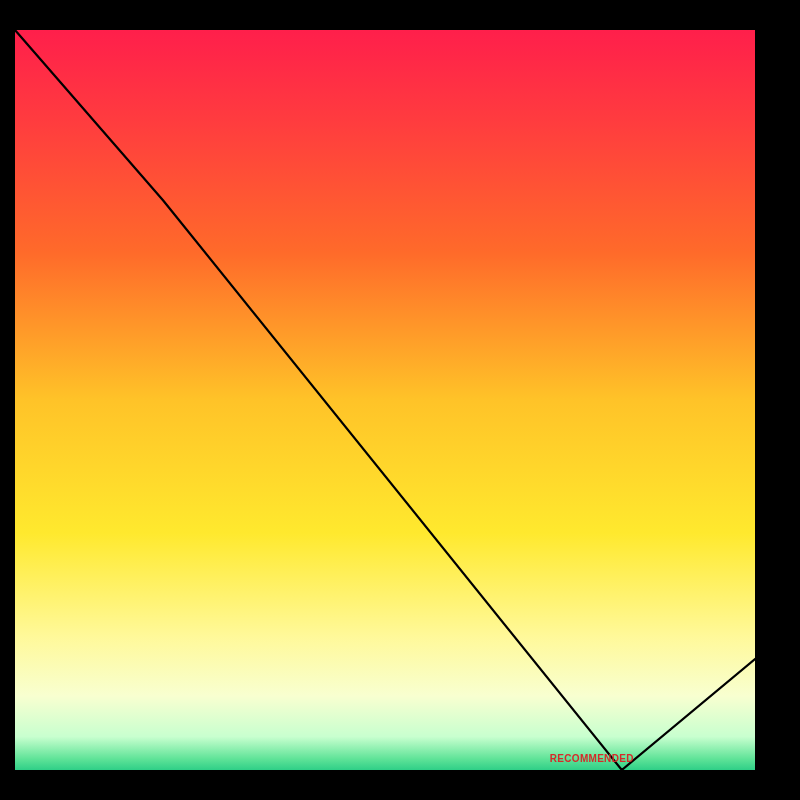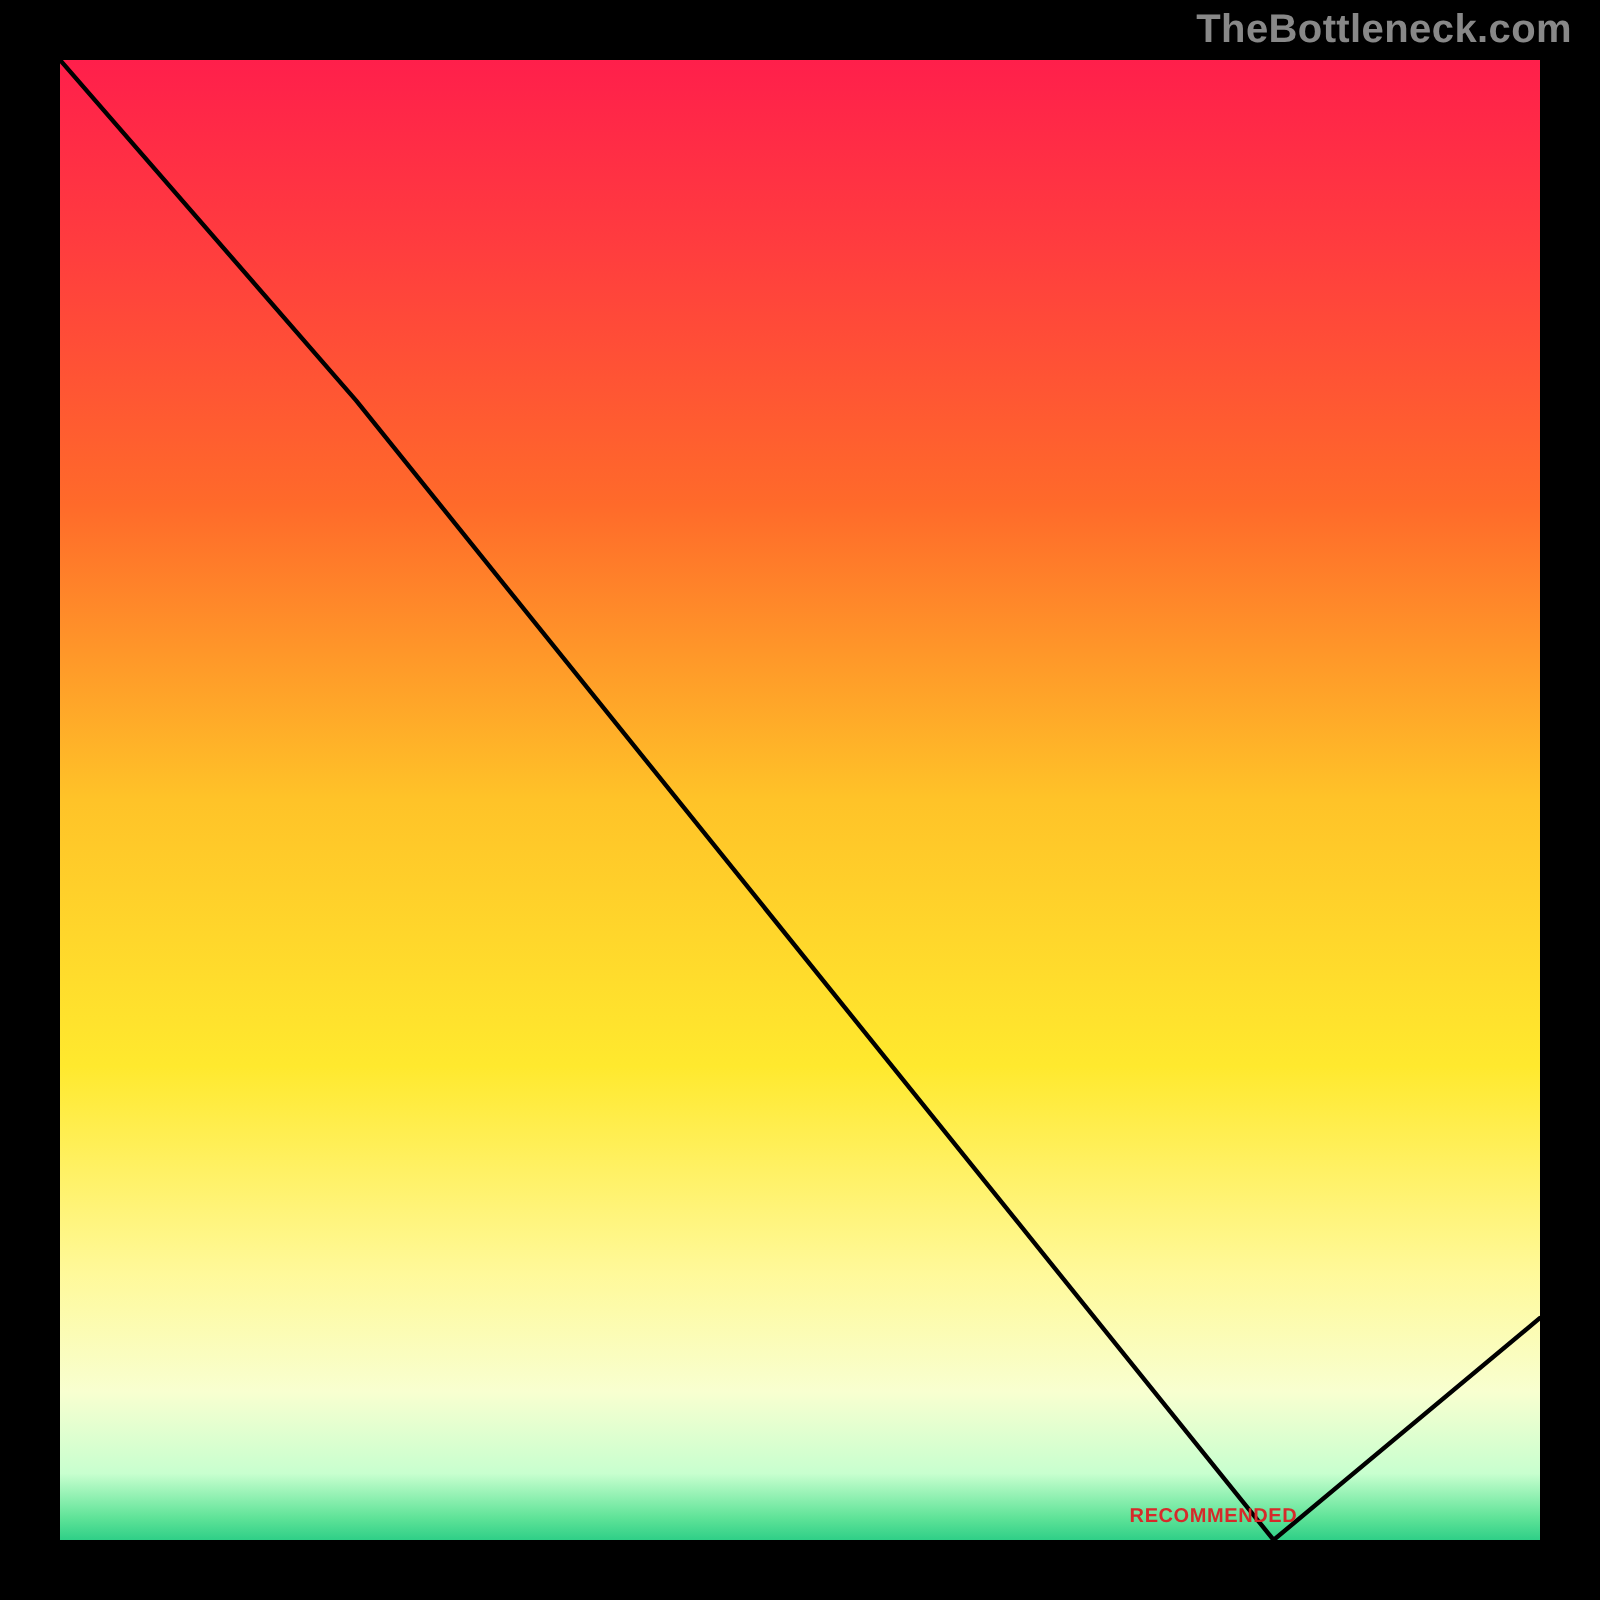--- a/index.html
+++ b/index.html
@@ -20,21 +20,21 @@
     position: absolute;
     top: 4px;
     right: 14px;
     font-size: 20px;
     font-weight: bold;
     color: #888;
     letter-spacing: 0.2px;
   }
   .plot {
     position: absolute;
-    left: 30px;
+    left: 15px;
     top: 30px;
     width: 740px;
     height: 740px;
   }
   .plot svg {
     display: block;
   }
   .annotation {
     position: absolute;
     font-size: 10px;
@@ -42,21 +42,20 @@
     color: #d62a2a;
     letter-spacing: 0.3px;
     white-space: nowrap;
   }
 </style>
 </head>
 <body>
 
 <div class="container">
 
-  <div class="watermark">TheBottleneck.com</div>
 
   <div class="plot">
     <svg id="chart-svg" width="740" height="740" viewBox="0 0 740 740">
       <defs>
         <linearGradient id="bg-grad" x1="0" y1="0" x2="0" y2="1">
             <stop offset="0%" stop-color="#ff1f4b"></stop>
             <stop offset="12%" stop-color="#ff3b3f"></stop>
             <stop offset="30%" stop-color="#ff6a2a"></stop>
             <stop offset="50%" stop-color="#ffc328"></stop>
             <stop offset="68%" stop-color="#ffe92e"></stop>

